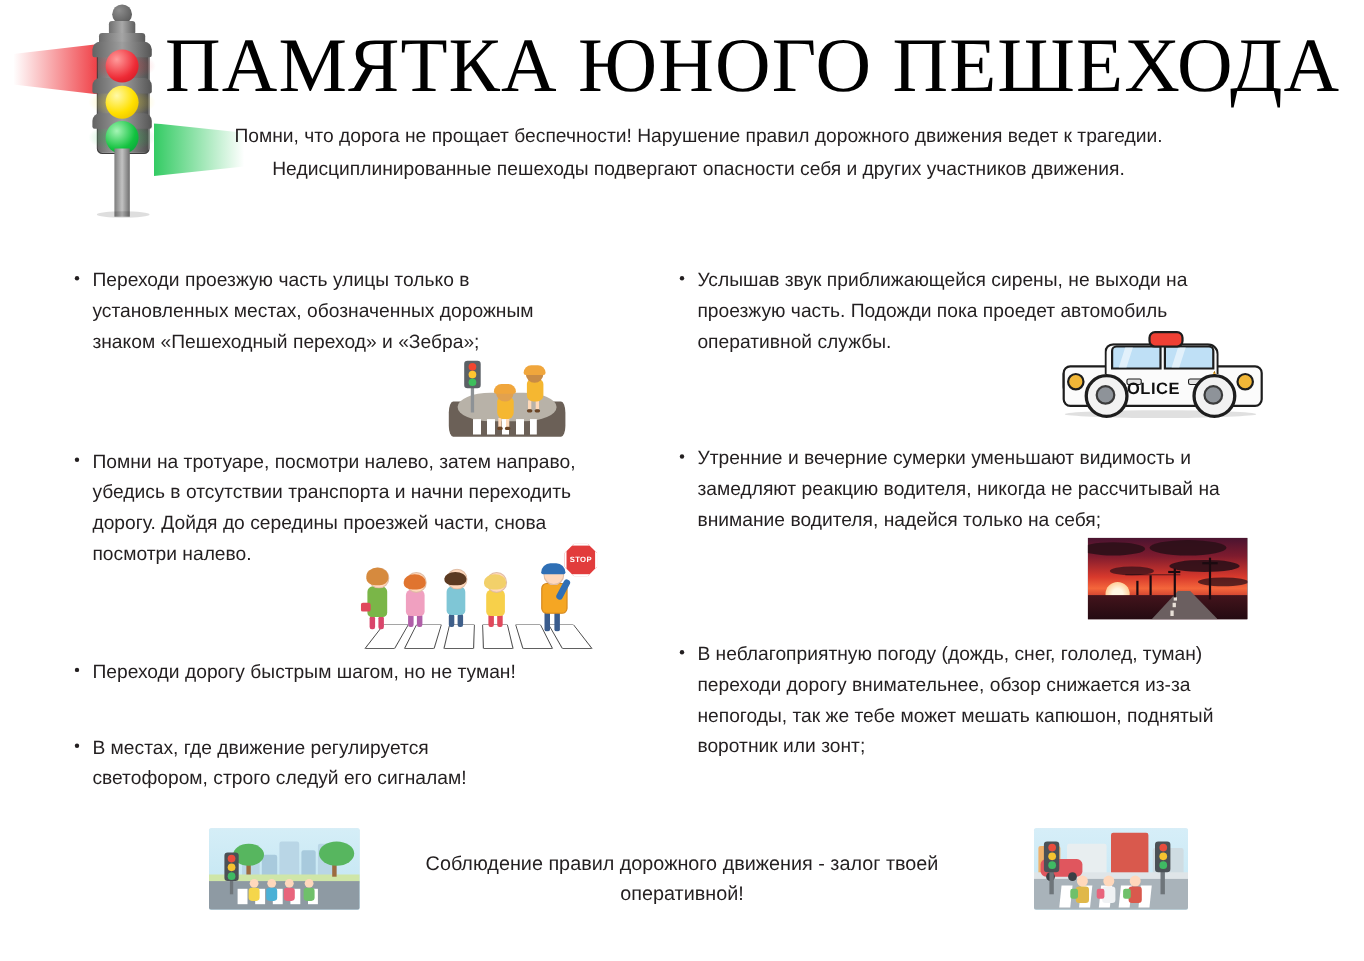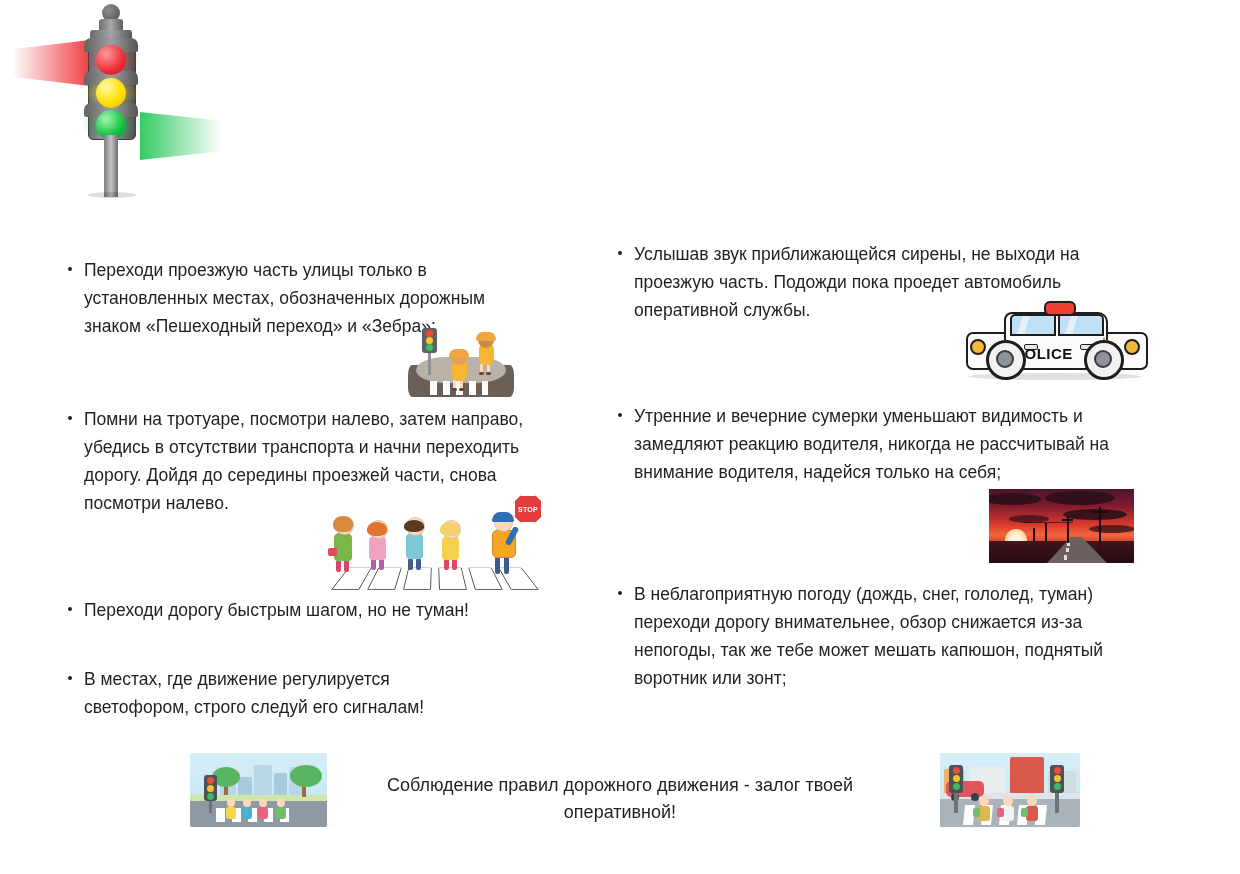--- a/index.html
+++ b/index.html
@@ -242,27 +242,29 @@
     <div class="tl-visor" style="top:36px"></div>
     <div class="tl-visor" style="top:69px"></div>
     <div class="tl-visor" style="top:101px"></div>
     <div class="tl-lamp lamp-red"></div>
     <div class="tl-lamp lamp-yel"></div>
     <div class="tl-lamp lamp-grn"></div>
     <div class="tl-pole"></div>
     <div class="tl-shadow"></div>
   </div>
 
+  <div class="title">ПАМЯТКА ЮНОГО ПЕШЕХОДА</div>
 
   <div class="intro">
+    <span>Помни, что дорога не прощает беспечности! Нарушение правил дорожного движения ведет к трагедии. Недисциплинированные пешеходы подвергают опасности себя и других участников движения.</span>
   </div>
 
 
   <div class="col col-left">
-    <div class="bullet" style="position:absolute;top:16px;width:450px">Переходи проезжую часть улицы только в установленных местах, обозначенных дорожным знаком «Пешеходный переход» и «Зебра»;</div>
+    <div class="bullet" style="position:absolute;top:0;width:450px">Переходи проезжую часть улицы только в установленных местах, обозначенных дорожным знаком «Пешеходный переход» и «Зебра»;</div>
     <div class="bullet" style="position:absolute;top:165px;width:460px">Помни на тротуаре, посмотри налево, затем направо, убедись в отсутствии транспорта и начни переходить дорогу. Дойдя до середины проезжей части, снова посмотри налево.</div>
     <div class="bullet" style="position:absolute;top:356px;width:470px">Переходи дорогу быстрым шагом, но не туман!</div>
     <div class="bullet" style="position:absolute;top:425px;width:400px">В местах, где движение регулируется светофором, строго следуй его сигналам!</div>
   </div>
 
   <div class="col col-right">
     <div class="bullet" style="position:absolute;top:0;width:510px">Услышав звук приближающейся сирены, не выходи на проезжую часть. Подожди пока проедет автомобиль оперативной службы.</div>
     <div class="bullet" style="position:absolute;top:162px;width:520px">Утренние и вечерние сумерки уменьшают видимость и замедляют реакцию водителя, никогда не рассчитывай на внимание водителя, надейся только на себя;</div>
     <div class="bullet" style="position:absolute;top:340px;width:490px">В неблагоприятную погоду (дождь, снег, гололед, туман) переходи дорогу внимательнее, обзор снижается из-за непогоды, так же тебе может мешать капюшон, поднятый воротник или зонт;</div>
   </div>

